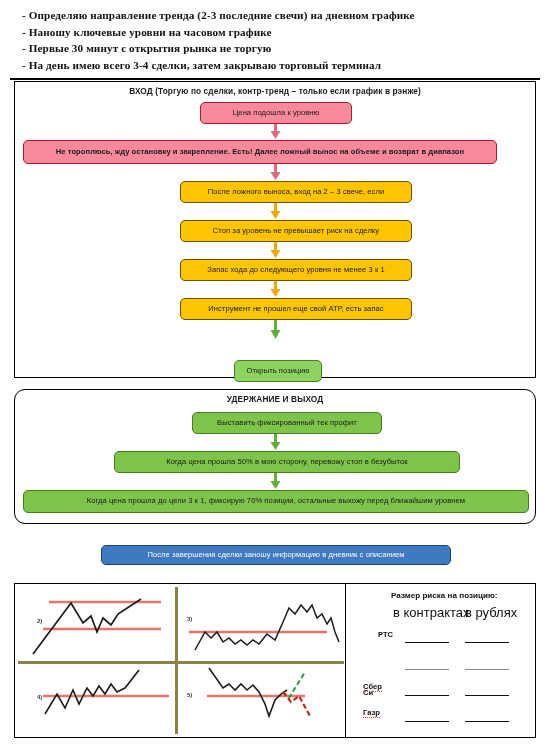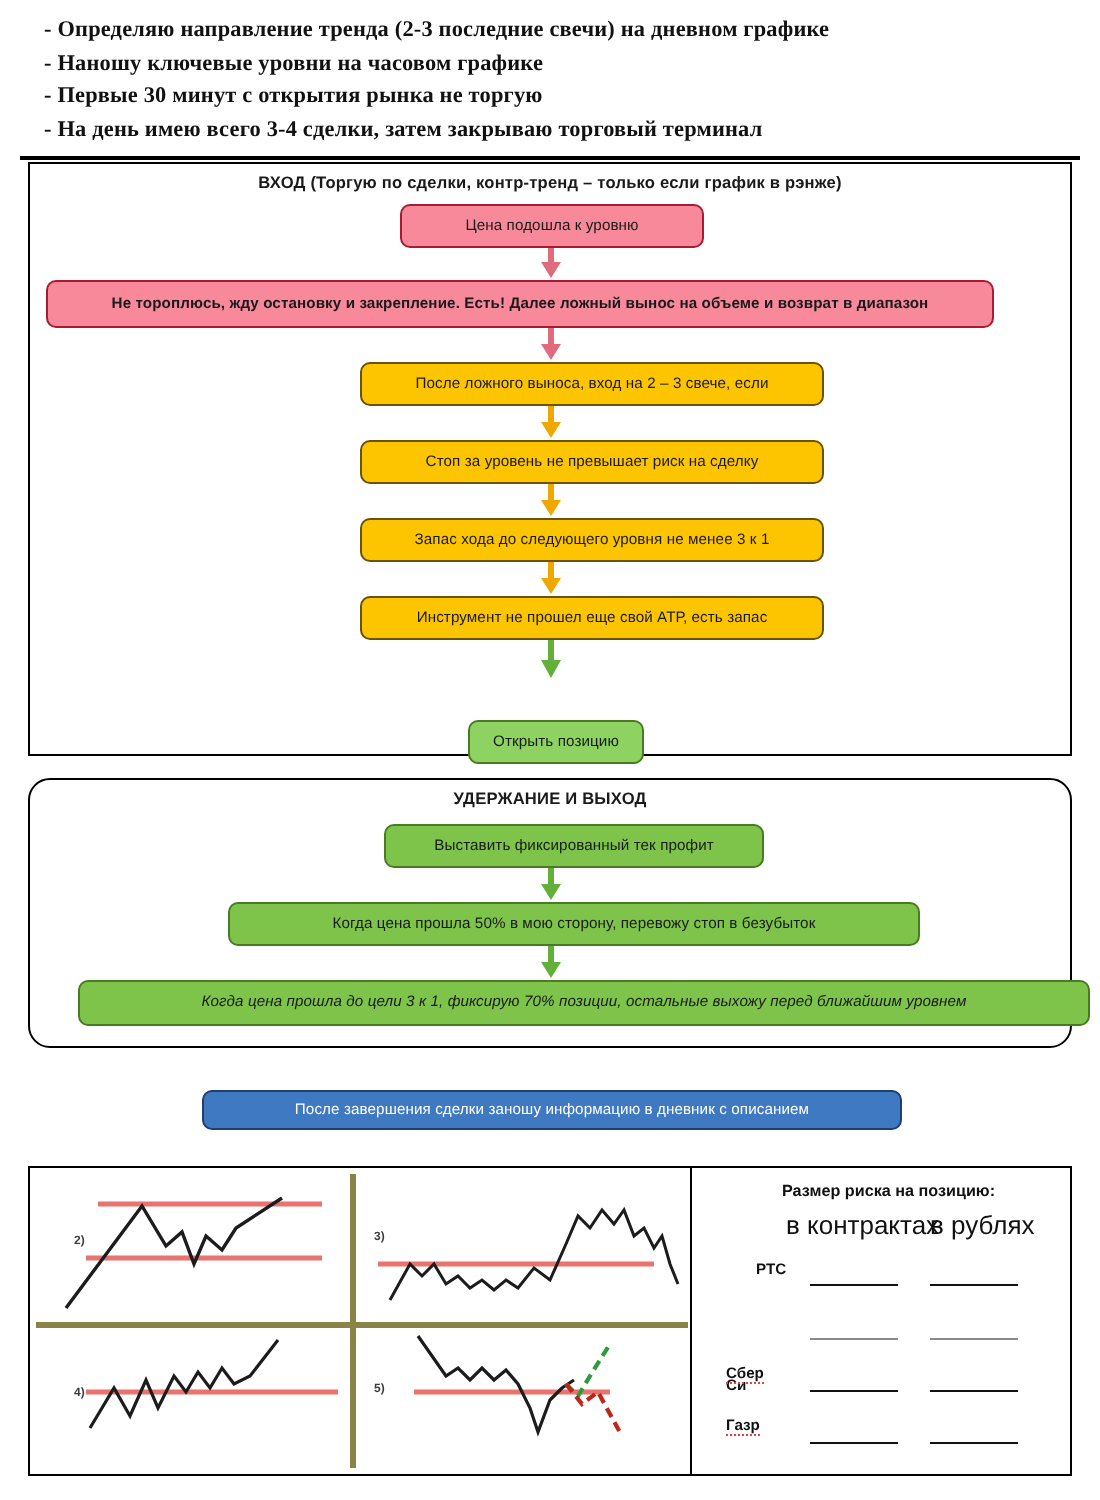--- a/index.html
+++ b/index.html
@@ -238,21 +238,21 @@
     <path d="M6.5 0 L6.5 9" stroke="#62b03a" stroke-width="3" fill="none"></path>
     <path d="M1.5 8 L11.5 8 L6.5 16 Z" fill="#62b03a"></path>
   </svg>
 
   <div class="node green-mid" style="left:99px; top:61px; width:346px; height:22px;">Когда цена прошла 50% в мою сторону, перевожу стоп в безубыток</div>
   <svg class="arrow" style="left:254px; top:83px; height:17px;" viewBox="0 0 13 17">
     <path d="M6.5 0 L6.5 9" stroke="#62b03a" stroke-width="3" fill="none"></path>
     <path d="M1.5 8 L11.5 8 L6.5 16 Z" fill="#62b03a"></path>
   </svg>
 
-  <div class="node green-mid" style="left:24px; top:100px; width:506px; height:23px;font-style:italic;">Когда цена прошла до цели 3 к 1, фиксирую 70% позиции, остальные выхожу перед ближайшим уровнем</div>
+  <div class="node green-mid" style="left:8px; top:100px; width:506px; height:23px;">Когда цена прошла до цели 3 к 1, фиксирую 70% позиции, остальные выхожу перед ближайшим уровнем</div>
 </div>
 
 <div class="node blue" style="left:101px; top:545px; width:350px; height:20px;">После завершения сделки заношу информацию в дневник с описанием</div>
 
 <div class="bottom-panel">
 
   <div class="olive-v"></div>
   <div class="olive-h"></div>
   <div class="vert-split"></div>
 

